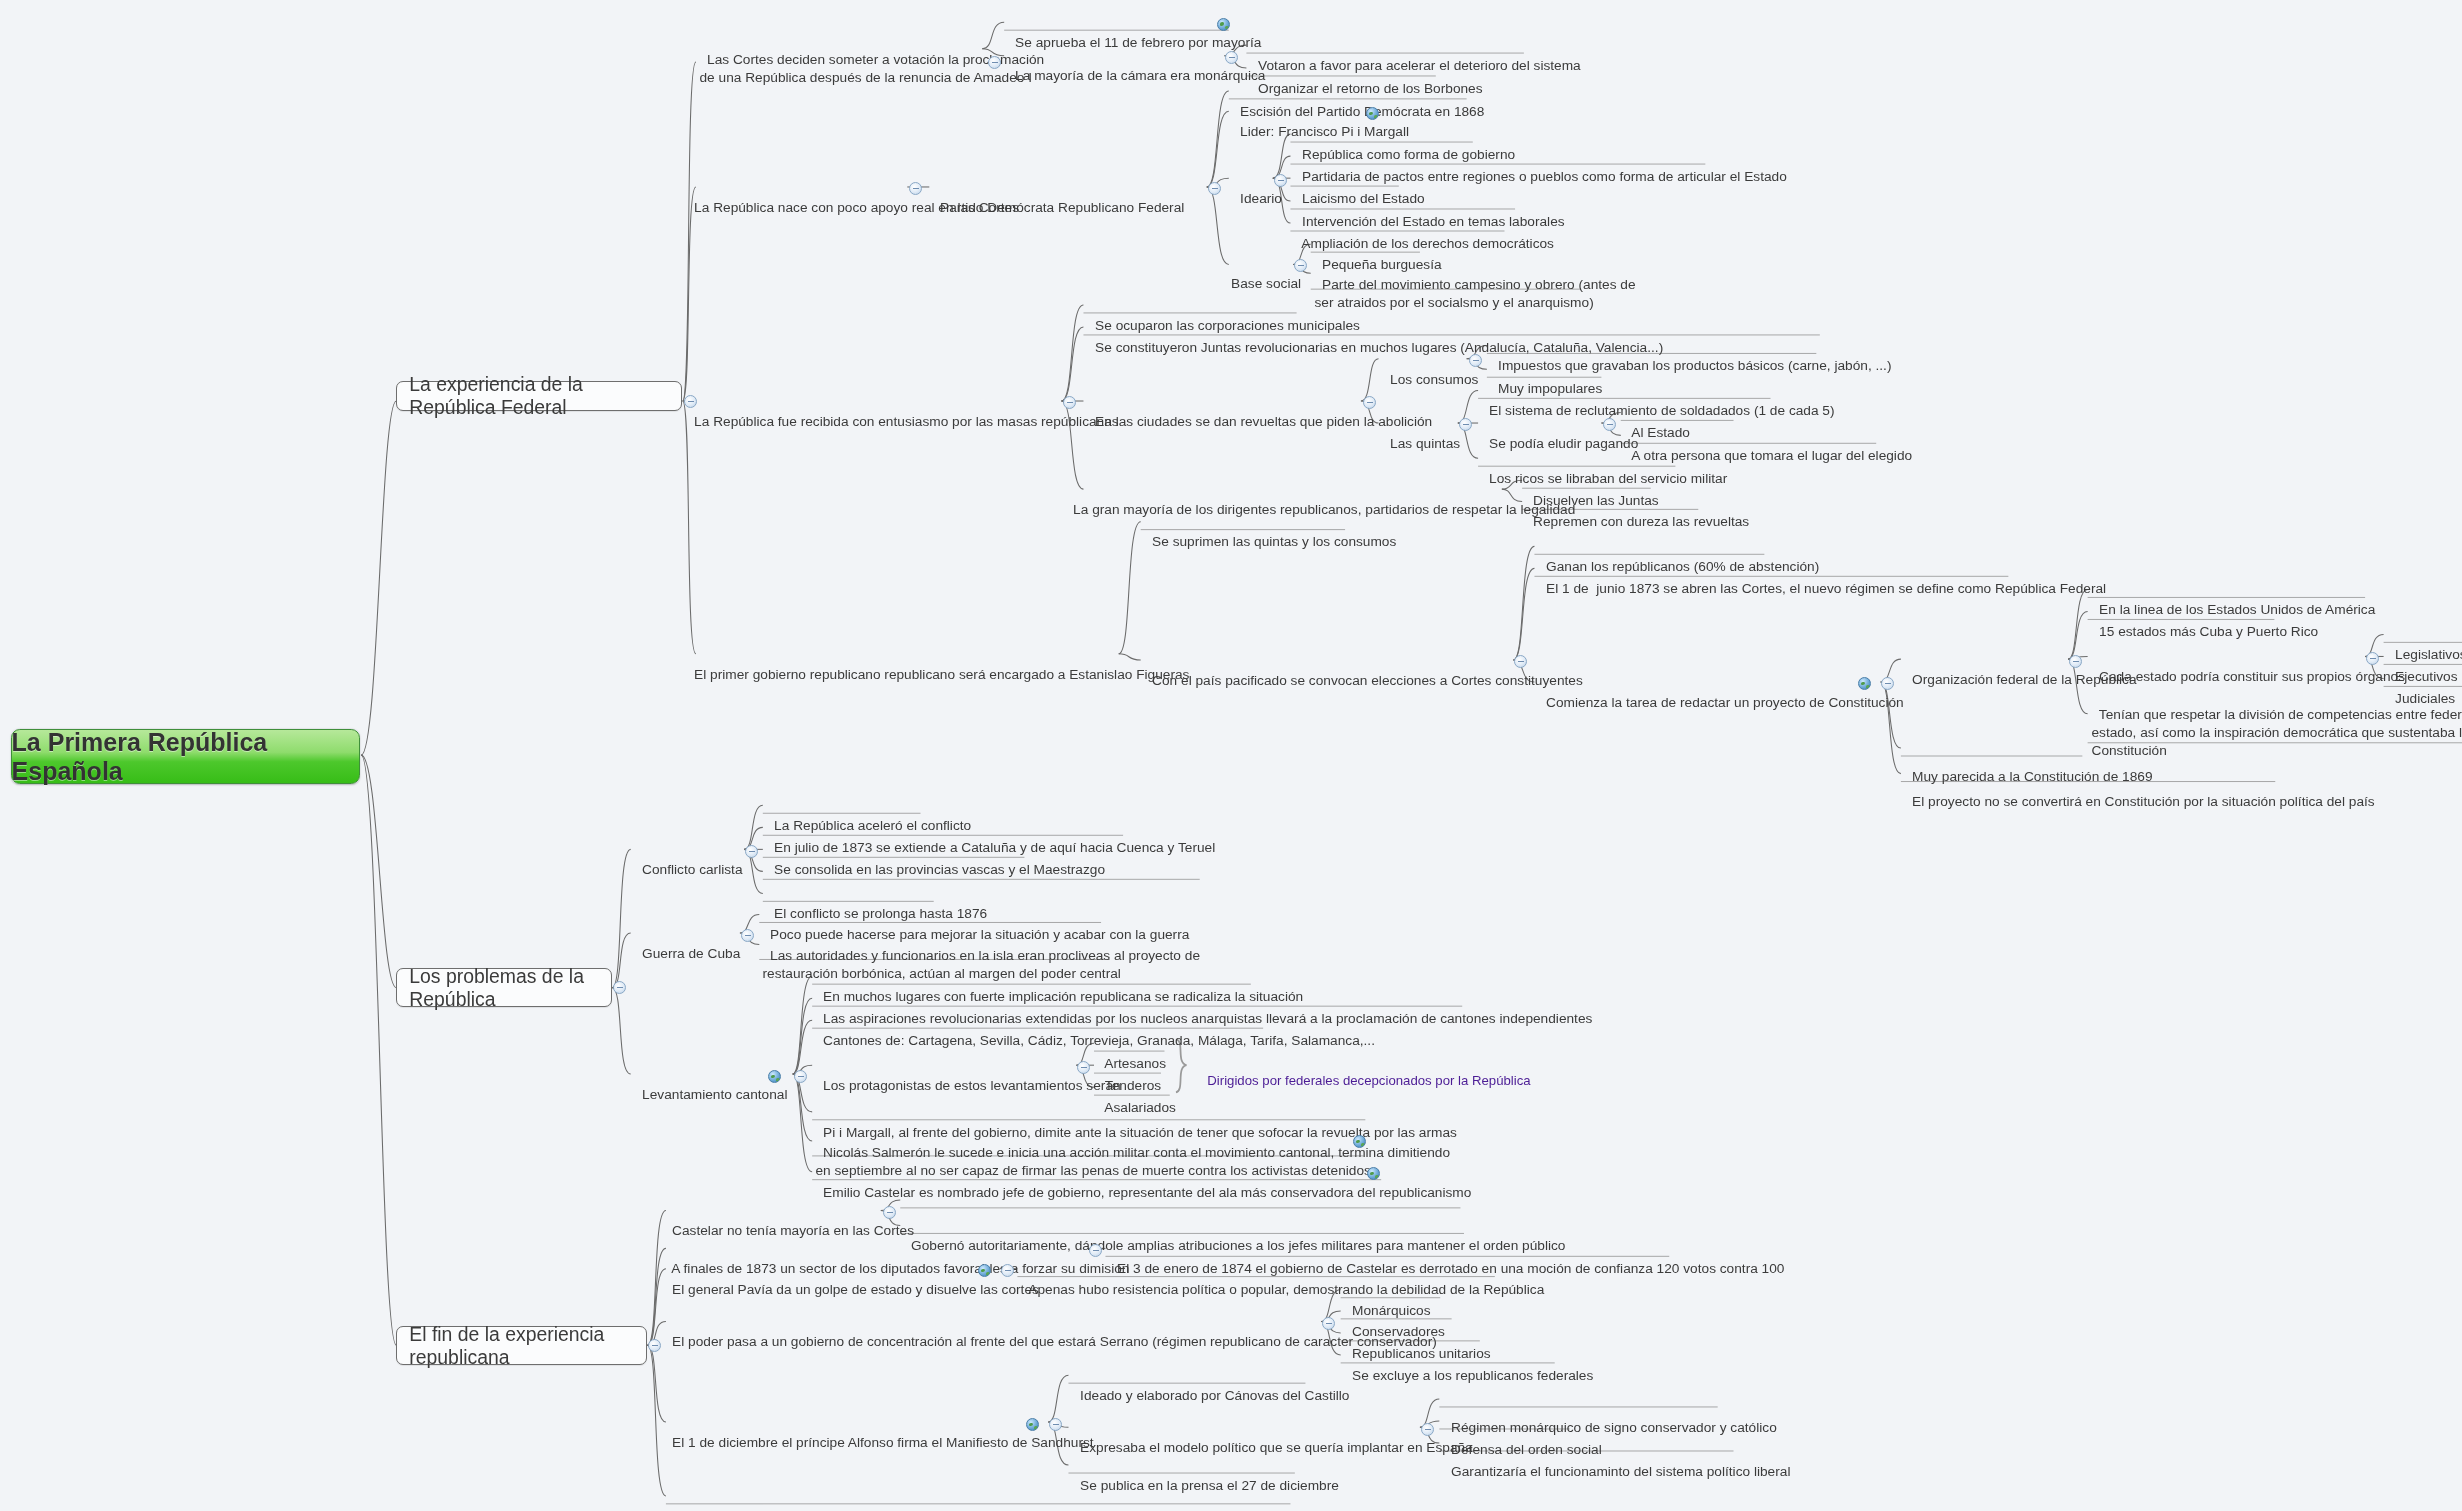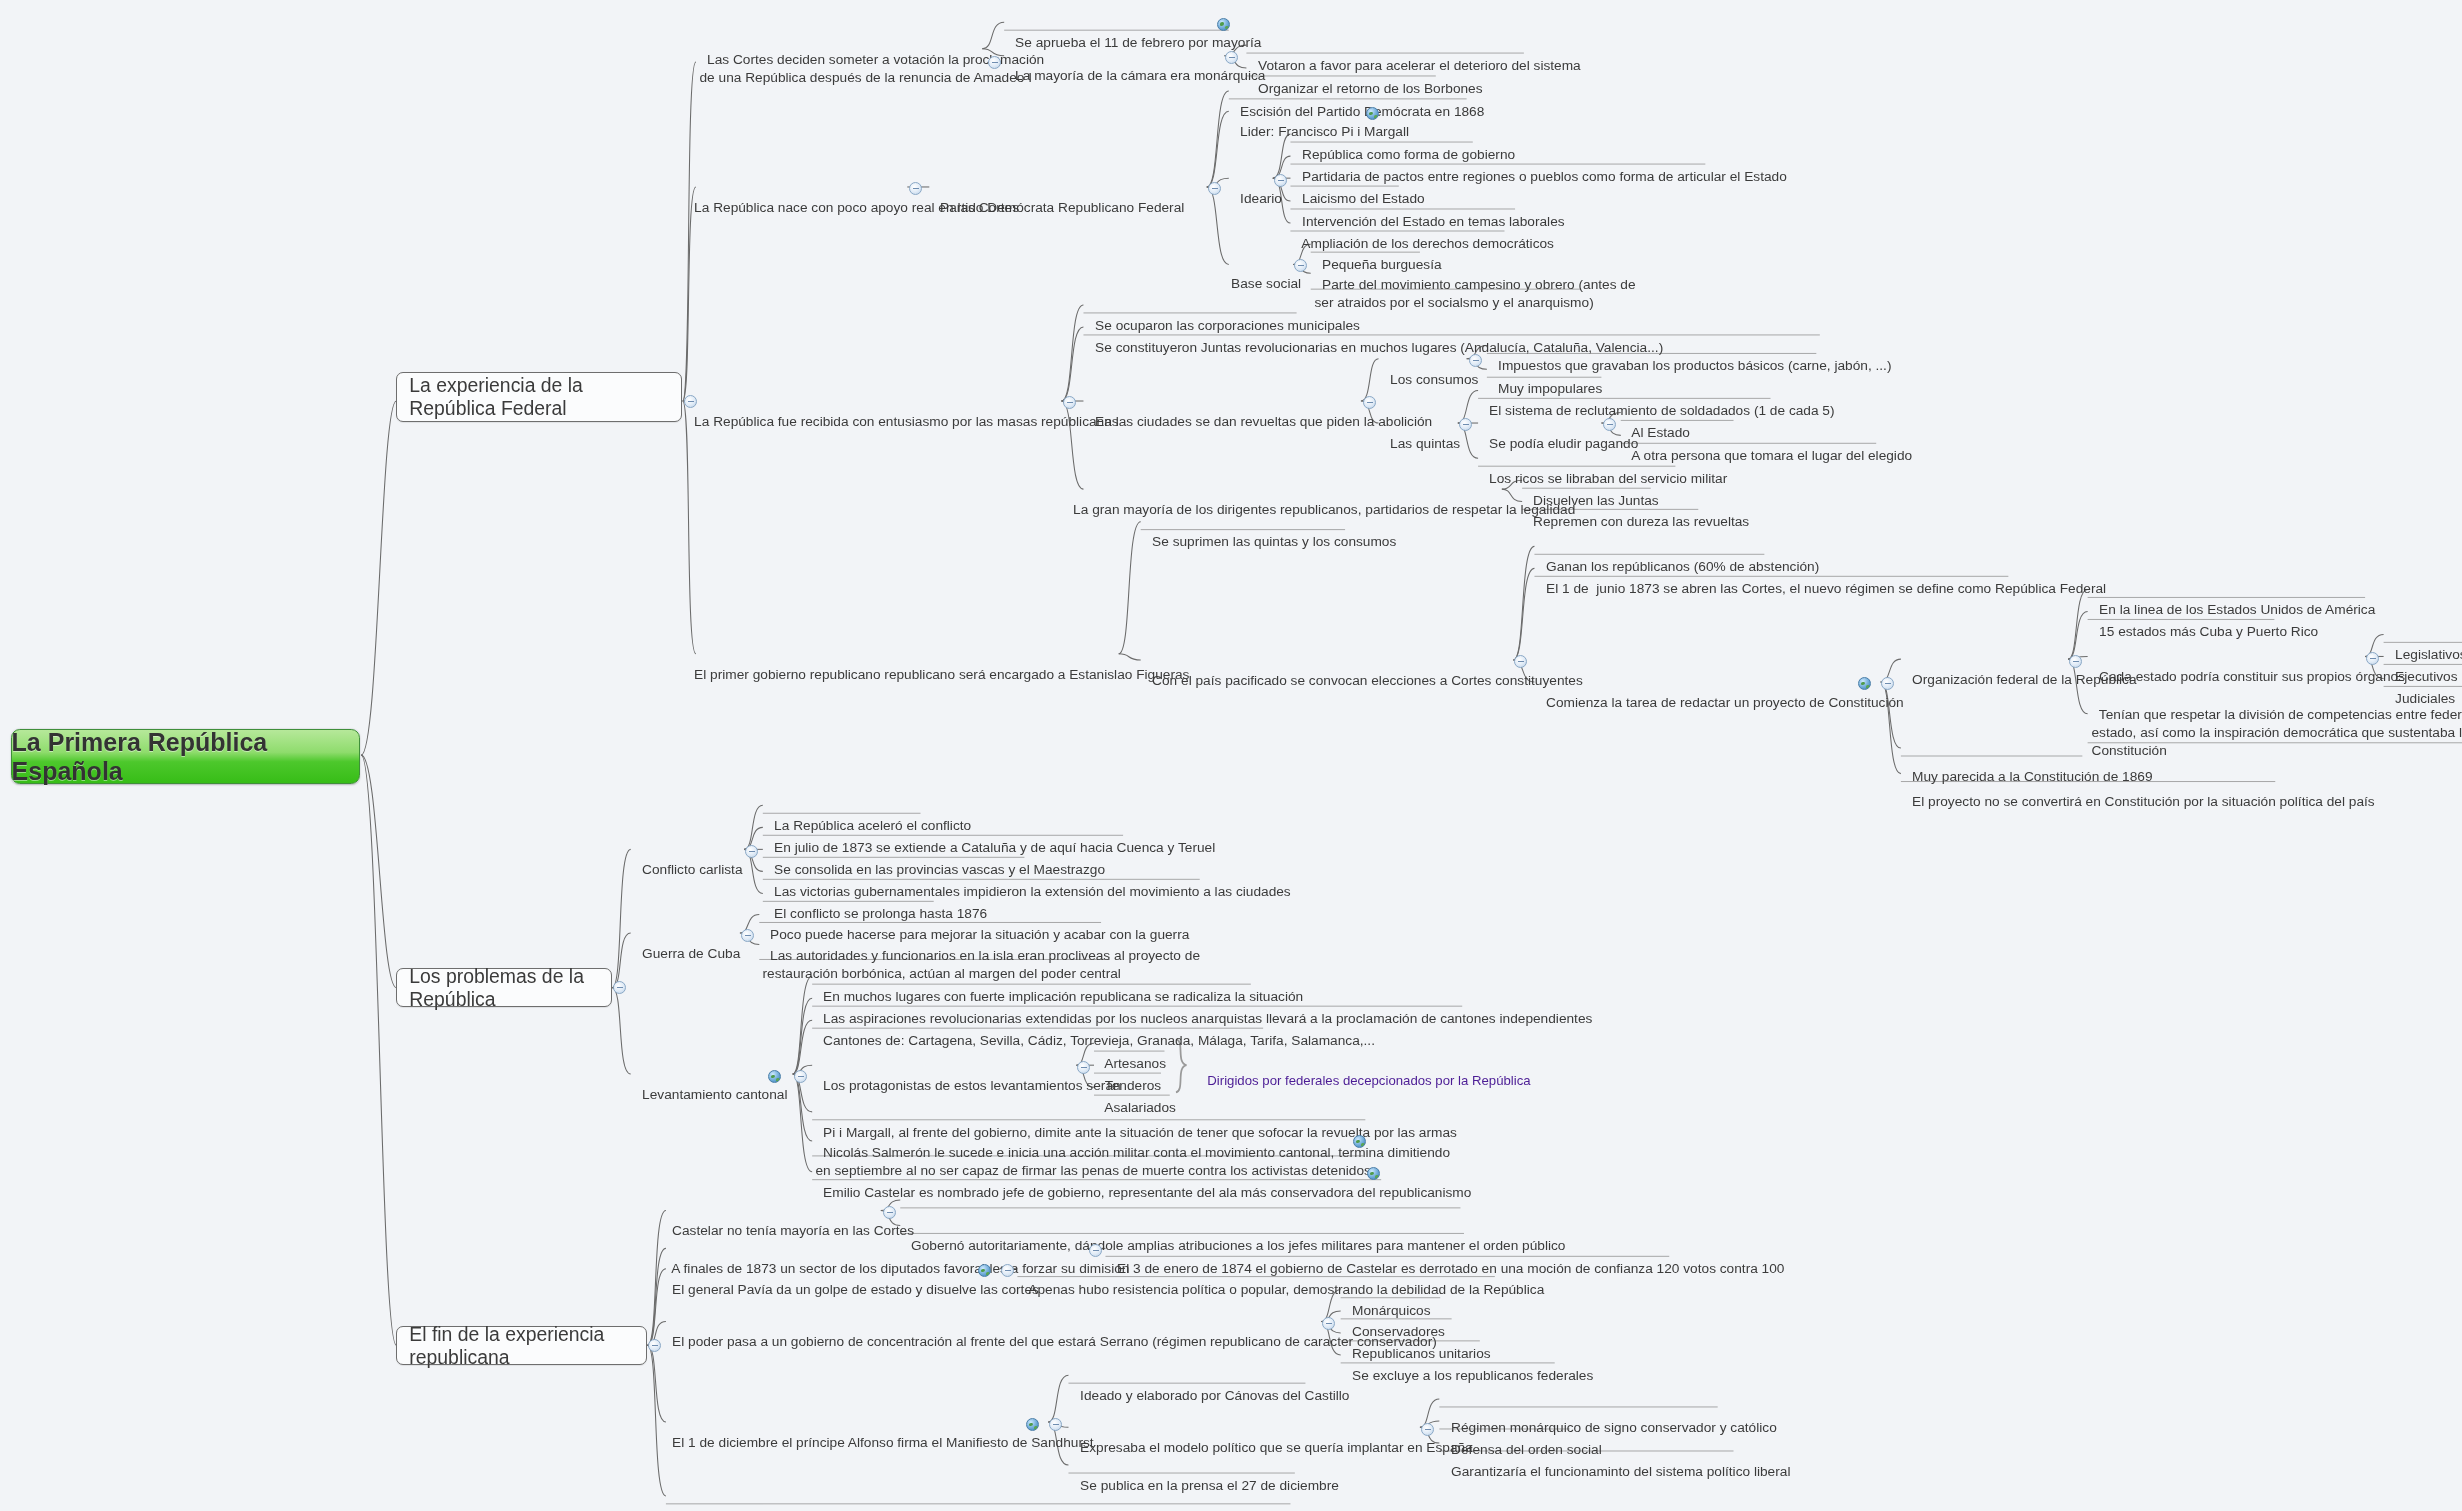--- a/index.html
+++ b/index.html
@@ -285,21 +285,21 @@
     <line x1="756" y1="1707" x2="1465" y2="1707"></line>
   </g>
 
   <path d="M1335 1180 C 1345 1180, 1335 1207, 1347 1209 C 1335 1211, 1345 1238, 1335 1240" fill="none" stroke="#9a9a9a" stroke-width="2"></path>
 </svg>
 
 <div class="root">
   <span>La Primera República Española</span>
 </div>
 
-<div class="branch" style="left:396px;top:372px;width:286px;height:50px;">
+<div class="branch" style="left:396px;top:381px;width:286px;height:30px;">
   <span>La experiencia de la República Federal</span>
 </div>
 <div class="collapse" style="left:684px;top:395px;"></div>
 
 <div class="node leaf" style="left:696px;top:32px;width:291px;">
   <span>Las Cortes deciden someter a votación la proclamación
 de una República después de la renuncia de Amadeo I</span>
 </div>
 <div class="collapse" style="left:988px;top:56px;"></div>
 
@@ -500,23 +500,20 @@
 <div class="collapse" style="left:745px;top:845px;"></div>
 <div class="node leaf" style="left:763px;top:798px;">
   <span>La República aceleró el conflicto</span>
 </div>
 <div class="node leaf" style="left:763px;top:820px;">
   <span>En julio de 1873 se extiende a Cataluña y de aquí hacia Cuenca y Teruel</span>
 </div>
 <div class="node leaf" style="left:763px;top:842px;">
   <span>Se consolida en las provincias vascas y el Maestrazgo</span>
 </div>
-<div class="node leaf" style="left:763px;top:864px;">
-  <span>Las victorias gubernamentales impidieron la extensión del movimiento a las ciudades</span>
-</div>
 <div class="node leaf" style="left:763px;top:886px;">
   <span>El conflicto se prolonga hasta 1876</span>
 </div>
 
 <div class="node leaf" style="left:631px;top:926px;">
   <span>Guerra de Cuba</span>
 </div>
 <div class="collapse" style="left:741px;top:929px;"></div>
 <div class="node leaf" style="left:759px;top:907px;">
   <span>Poco puede hacerse para mejorar la situación y acabar con la guerra</span>

